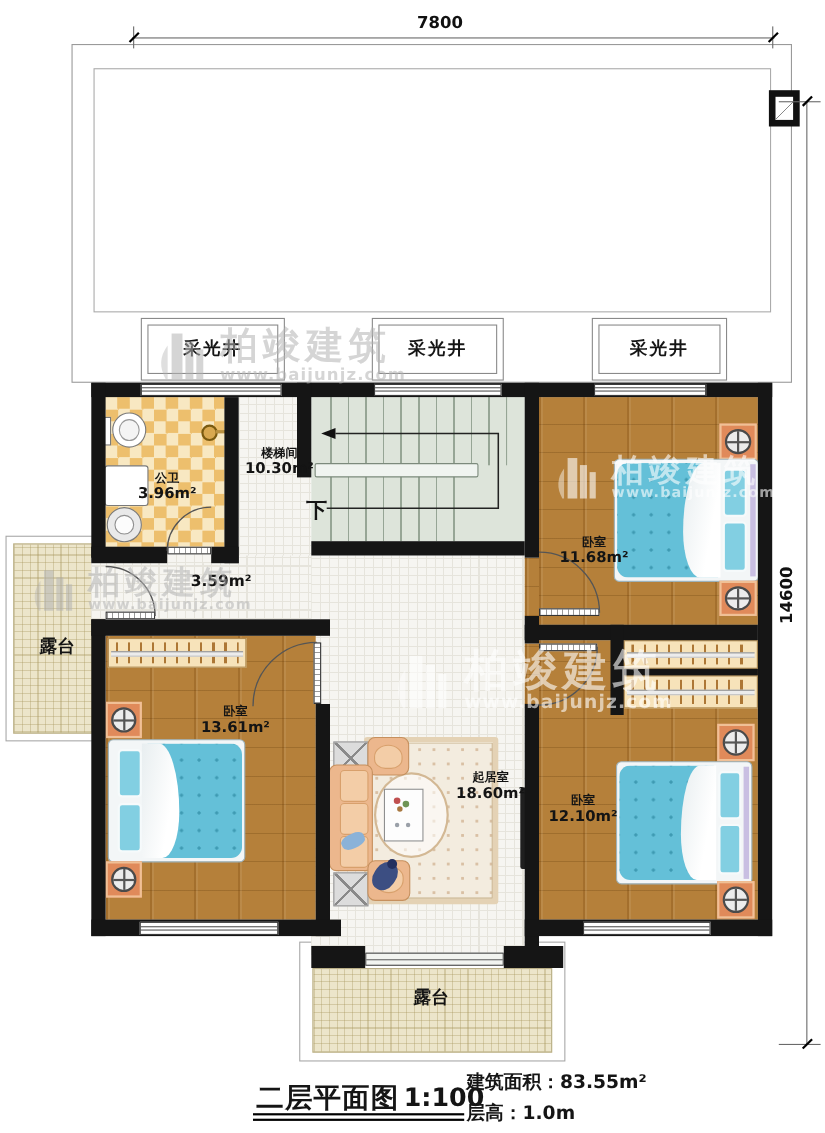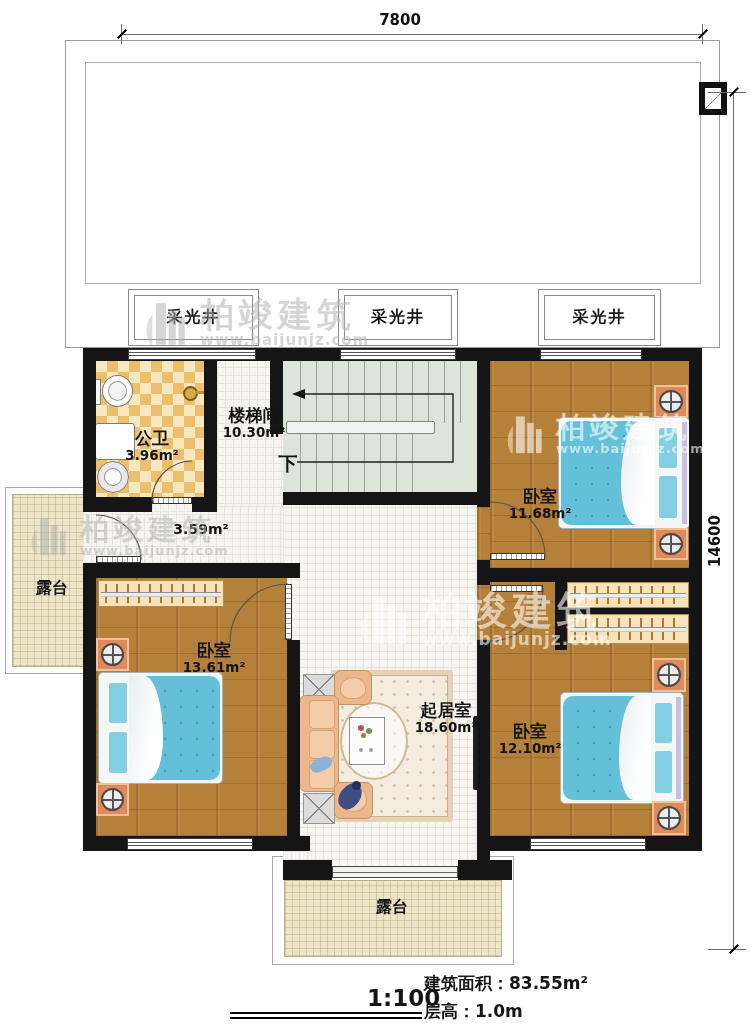--- a/index.html
+++ b/index.html
@@ -64,21 +64,21 @@
                          linear-gradient(-45deg,transparent calc(50% - 1px),#8a8a8a calc(50% - 1px) calc(50% + 1px),transparent calc(50% + 1px));}
   .rug{position:absolute;background:#f3ecdf;border:5px solid #e4d2b5;box-shadow:inset 0 0 0 1px #c8b28e;
         background-image:radial-gradient(#d9c0a4 1.2px,transparent 1.5px);background-size:13px 13px;border-radius:3px;}
   .medallion{position:absolute;border:2px solid #d3b894;border-radius:50%;background:rgba(255,255,255,.55);}
   .ctable{position:absolute;background:#fdfdfd;border:1px solid #8f8f8f;}
   .dot{position:absolute;border-radius:50%;}
   .tv{position:absolute;background:#1f1f1f;border-radius:2px;}
   .white-fix{position:absolute;background:#fff;border:1px solid #7a7a7a;box-sizing:border-box;}
   
   .rlabel{position:absolute;transform:translateX(-50%);text-align:center;font-weight:bold;color:#141414;white-space:nowrap;z-index:30;}
-  .rlabel .nm{font-size:17px;line-height:1.08;}
+  .rlabel .nm{font-size:11px;line-height:1.08;}
   .rlabel .ar{font-size:13.5px;line-height:1.2;}
   .small-ar{font-size:14px;font-weight:bold;}
   
   .dline{position:absolute;background:#6a6a6a;}
   .tick{position:absolute;width:12px;height:2px;background:#000;transform:rotate(-45deg);}
   .dimtext{position:absolute;font-size:15px;font-weight:bold;color:#111;}
   .dimtext.vert{writing-mode:vertical-rl;transform:rotate(180deg);}
   
   .wm{position:absolute;display:flex;align-items:center;gap:8px;pointer-events:none;z-index:40;}
   .wm .col{display:flex;flex-direction:column;line-height:1.05;}
@@ -364,20 +364,21 @@
   <div class="tick" style="left:116px;top:33px;"></div>
   <div class="tick" style="left:697px;top:33px;"></div>
   <div class="dimtext" style="left:400px;top:11px;transform:translateX(-50%);">7800</div>
   <div class="dline" style="left:733px;top:92px;width:1px;height:858px;"></div>
   <div class="dline" style="left:708px;top:92px;width:38px;height:1px;"></div>
   <div class="dline" style="left:708px;top:949px;width:38px;height:1px;"></div>
   <div class="tick" style="left:728px;top:91px;"></div>
   <div class="tick" style="left:728px;top:948px;"></div>
   <div class="dimtext vert" style="left:706px;top:515px;">14600</div>
 
+  <div class="tb-title" style="left:233px;top:981px;">二层平面图</div>
   <div class="tb-scale" style="left:367px;top:985px;">1:100</div>
   <div class="ul" style="left:230px;top:1012px;width:192px;height:2px;"></div>
   <div class="ul" style="left:230px;top:1017px;width:192px;height:2px;"></div>
   <div class="tb-row" style="left:424px;top:972px;">
     <span>建筑面积：</span><span>83.55m²</span>
   </div>
   <div class="tb-row" style="left:424px;top:1000px;">
     <span>层高：</span><span>1.0m</span>
   </div>
 

